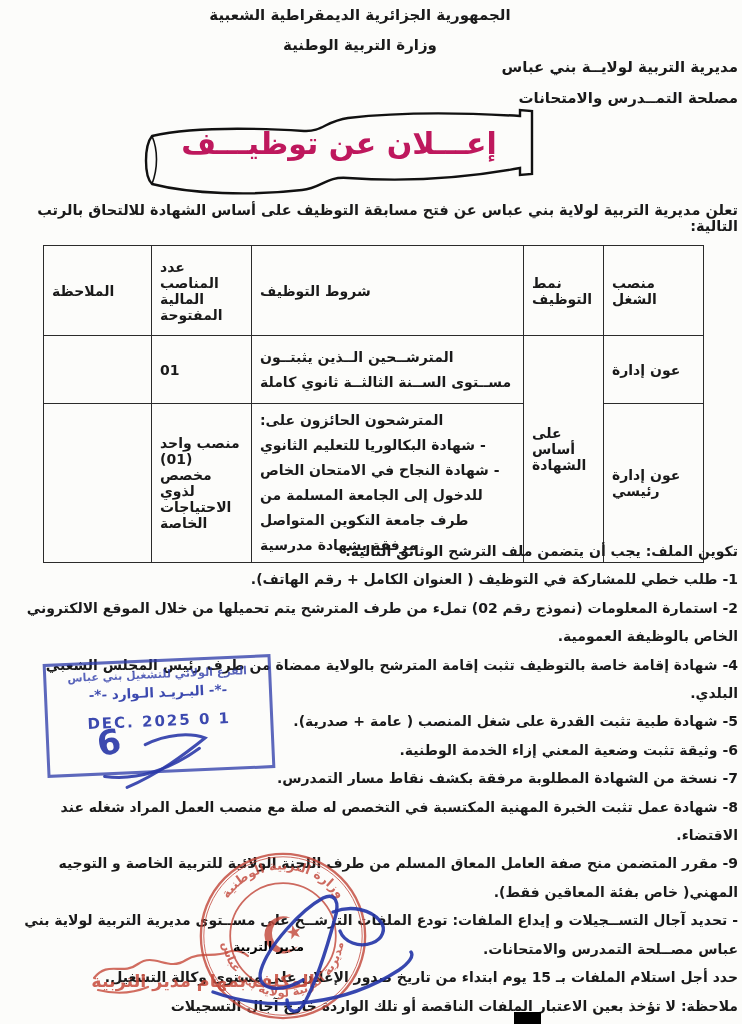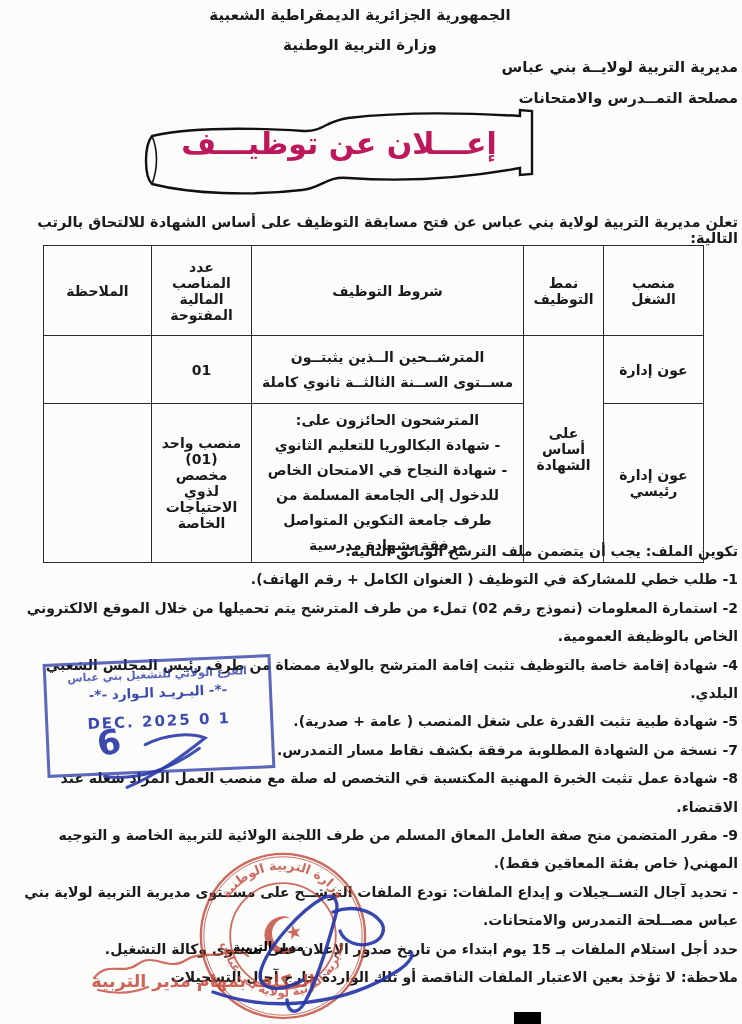--- a/index.html
+++ b/index.html
@@ -13,30 +13,30 @@
   
   .h-center{left:0; width:720px; text-align:center; font-weight:bold; font-size:15px;}
   .h-right{right:4px; text-align:right; font-weight:bold; font-size:15px;}
   
   .banner-wrap{left:136px; top:108px; width:404px; height:90px;}
   .banner-title{
     left:150px; top:126px; width:378px; text-align:center;
     font-size:30px; font-weight:bold; letter-spacing:1px; color:#be185d;
   }
   
-  .intro{top:214px; right:4px; left:10px; text-align:right; font-weight:bold; font-size:14.5px;}
+  .intro{top:202px; right:4px; left:10px; text-align:right; font-weight:bold; font-size:14.5px;}
   
   table.jobs{
     position:absolute; top:245px; left:43px; width:660px;
     border-collapse:collapse; direction:rtl; table-layout:fixed;
     font-size:14px; font-weight:bold;
   }
   table.jobs td,table.jobs th{
     border:1.4px solid #2b2b2b; vertical-align:middle;
-    padding:4px 8px; text-align:center; font-weight:bold;
+    padding:4px 8px; text-align:left; font-weight:bold;
   }
   tr.hdr{height:90px;}
   tr.r1{height:68px;}
   tr.r2{height:127px;}
   td.cond{text-align:right; line-height:25px;}
   
   .bodytext{
     top:537px; right:4px; left:8px; text-align:right;
     font-size:14px; line-height:28.4px; font-weight:bold;
   }
@@ -128,20 +128,21 @@
     </tr>
   </tbody>
     </table>
 
   <div class="abs bodytext">
     <p>تكوين الملف: يجب أن يتضمن ملف الترشح الوثائق التالية:</p>
     <p>1- طلب خطي للمشاركة في التوظيف ( العنوان الكامل + رقم الهاتف).</p>
     <p>2- استمارة المعلومات (نموذج رقم 02) تملء من طرف المترشح يتم تحميلها من خلال الموقع الالكتروني الخاص بالوظيفة العمومية.</p>
     <p>4- شهادة إقامة خاصة بالتوظيف تثبت إقامة المترشح بالولاية ممضاة من طرف رئيس المجلس الشعبي البلدي.</p>
     <p>5- شهادة طبية تثبت القدرة على شغل المنصب ( عامة + صدرية).</p>
+    <p>6- وثيقة تثبت وضعية المعني إزاء الخدمة الوطنية.</p>
     <p>7- نسخة من الشهادة المطلوبة مرفقة بكشف نقاط مسار التمدرس.</p>
     <p>8- شهادة عمل تثبت الخبرة المهنية المكتسبة في التخصص له صلة مع منصب العمل المراد شغله عند الاقتضاء.</p>
     <p>9- مقرر المتضمن منح صفة العامل المعاق المسلم من طرف اللجنة الولائية للتربية الخاصة و التوجيه المهني( خاص بفئة المعاقين فقط).</p>
     <p>- تحديد آجال التســجيلات و إيداع الملفات: تودع الملفات الترشــح على مســتوى مديرية التربية لولاية بني عباس مصــلحة التمدرس والامتحانات.</p>
     <p>حدد أجل استلام الملفات بـ 15 يوم ابتداء من تاريخ صدور الإعلان على مستوى وكالة التشغيل.</p>
     <p>ملاحظة: لا تؤخذ بعين الاعتبار الملفات الناقصة أو تلك الواردة خارج آجال التسجيلات</p>
   </div>
 
   <div class="abs blue-stamp">
     <div class="org">الفرع الولائي للتشغيل بني عباس</div>

